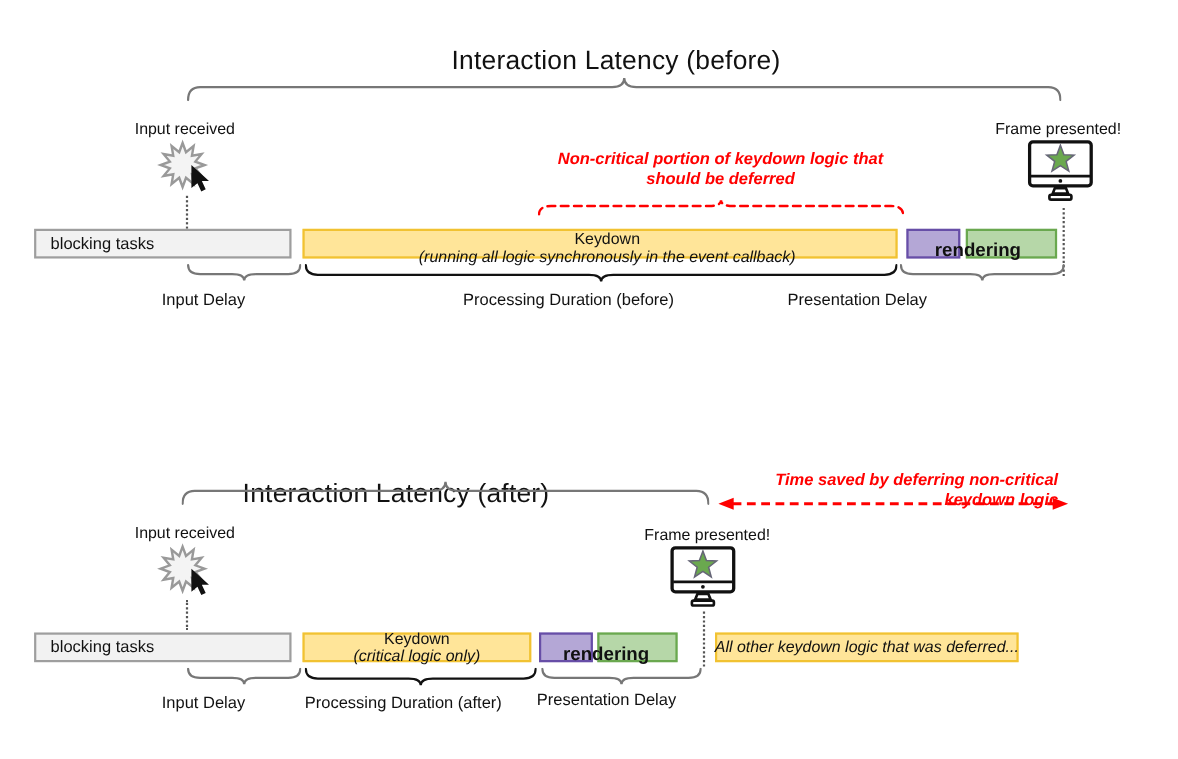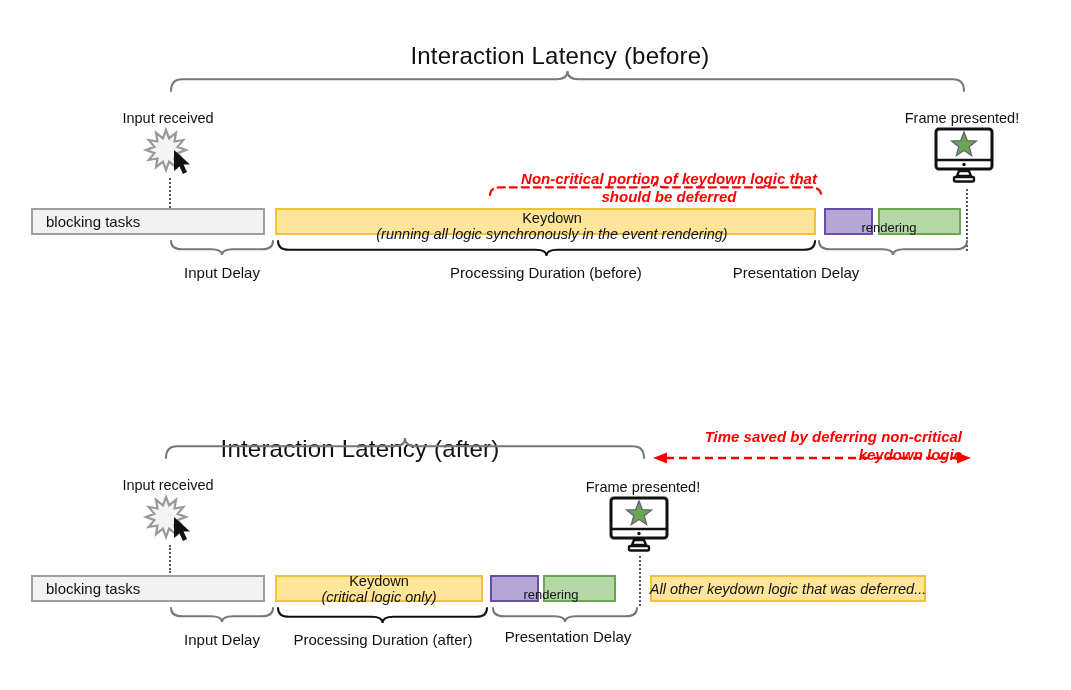--- a/index.html
+++ b/index.html
@@ -3,39 +3,39 @@
 <meta charset="utf-8">
 <style>
   html,body{margin:0;padding:0;background:#fff;}
   #canvas{
     position:relative;width:1071px;height:690px;background:#fff;overflow:hidden;
     font-family:"Liberation Sans","DejaVu Sans",sans-serif;color:#111;
   }
   .abs{position:absolute;}
   .title{font-size:24px;font-weight:normal;text-align:center;letter-spacing:.2px;}
   .small-label{font-size:14.5px;text-align:center;}
-  .brace-label{font-size:15px;text-align:center;}
+  .brace-label{font-size:15px;}
   .red-note{
     color:var(--annotation-red);font-weight:bold;font-style:italic;
     font-size:15px;line-height:1.18;text-align:center;
   }
   .bar{
     box-sizing:border-box;height:27px;display:flex;align-items:center;
     font-size:14.5px;white-space:nowrap;
   }
   .bar.gray{background:var(--bar-gray-fill);border:2px solid var(--bar-gray-border);padding-left:13px;font-size:15px;}
   .bar.yellow{background:var(--bar-yellow-fill);border:2px solid var(--bar-yellow-border);flex-direction:column;}
   .bar.purple{background:var(--bar-purple-fill);border:2px solid var(--bar-purple-border);}
   .bar.green{background:var(--bar-green-fill);border:2px solid var(--bar-green-border);}
   .bar .it{font-style:italic;}
   .pad-left{padding-left:13px;}
   .center-text{justify-content:center;}
   .render-label{
     height:39px;display:flex;align-items:center;justify-content:center;
-    font-size:13px;z-index:5;
+    font-size:17px;z-index:5;font-weight:bold;
   }
   .dotted-v{width:0;border-left:2px dotted #555;}
   svg{display:block;}
 </style>
 </head>
 <body>
 
 <div id="canvas">
 
   <div class="abs title" style="left:310px;top:42px;width:500px;">Interaction Latency (before)</div>
@@ -59,32 +59,32 @@
     <rect x="2" y="2" width="56" height="40" rx="3" fill="#fff" stroke="#111" stroke-width="3"></rect>
     <line x1="3" y1="33" x2="57" y2="33" stroke="#111" stroke-width="2.5"></line>
     <circle cx="30" cy="37.5" r="1.7" fill="#111"></circle>
     <path d="M25,44 L35,44 L37,49 L23,49 Z" fill="#fff" stroke="#111" stroke-width="2.4"></path>
     <rect x="20" y="50" width="20" height="4.5" rx="1.5" fill="#fff" stroke="#111" stroke-width="2.4"></rect>
     <polygon class="star" points="30,5 33.2,13.6 42.4,14 35.2,19.7 37.6,28.5 30,23.5 22.4,28.5 24.8,19.7 17.6,14 26.8,13.6" stroke="#667" stroke-width="1.4" fill="#6AA84F"></polygon>
   </svg>
 
   <div class="abs dotted-v" style="left:966px;top:189px;height:62px;"></div>
 
-  <div class="abs red-note" style="left:518px;top:136px;width:302px;margin-top:34px;">Non-critical portion of keydown logic that should be deferred</div>
+  <div class="abs red-note" style="left:504px;top:136px;width:302px;">Non-critical portion of keydown logic that should be deferred</div>
 
   <svg class="abs brace" style="left:489px;top:181px;" width="333" height="15" viewBox="0 0 333 15">
       <path d="M1,14 Q1,6.3 12,6.3 L155.5,6.3 Q166.5,6.3 166.5,1 Q166.5,6.3 177.5,6.3 L321,6.3 Q332,6.3 332,14" fill="none" stroke="#FF0000" stroke-width="2.2" stroke-linecap="round" stroke-dasharray="7 5"></path>
     </svg>
 
   <div class="abs bar gray" style="left:31px;top:208px;width:234px;">
     <span>blocking tasks</span>
   </div>
   <div class="abs bar yellow pad-left" style="left:275px;top:208px;width:541px;">
     <span>Keydown </span>
-      <span class="it">(running all logic synchronously in the event rendering)</span>
+      <span class="it">(running all logic synchronously in the event callback)</span>
   </div>
   <div class="abs bar purple" style="left:824px;top:208px;width:49px;"></div>
   <div class="abs bar green" style="left:878px;top:208px;width:83px;"></div>
   <div class="abs render-label" style="left:843px;top:208px;width:92px;">rendering</div>
 
   <svg class="abs brace" style="left:170px;top:240px;" width="104" height="16" viewBox="0 0 104 16">
       <path d="M1,1 Q1,9.28 12,9.28 L41,9.28 Q52,9.28 52,15 Q52,9.28 63,9.28 L92,9.28 Q103,9.28 103,1" fill="none" stroke="#777777" stroke-width="2" stroke-linecap="round"></path>
     </svg>
   <svg class="abs brace" style="left:277px;top:240px;" width="539" height="17" viewBox="0 0 539 17">
       <path d="M1,1 Q1,9.86 12,9.86 L258.5,9.86 Q269.5,9.86 269.5,16 Q269.5,9.86 280.5,9.86 L527,9.86 Q538,9.86 538,1" fill="none" stroke="#111111" stroke-width="2" stroke-linecap="round"></path>

